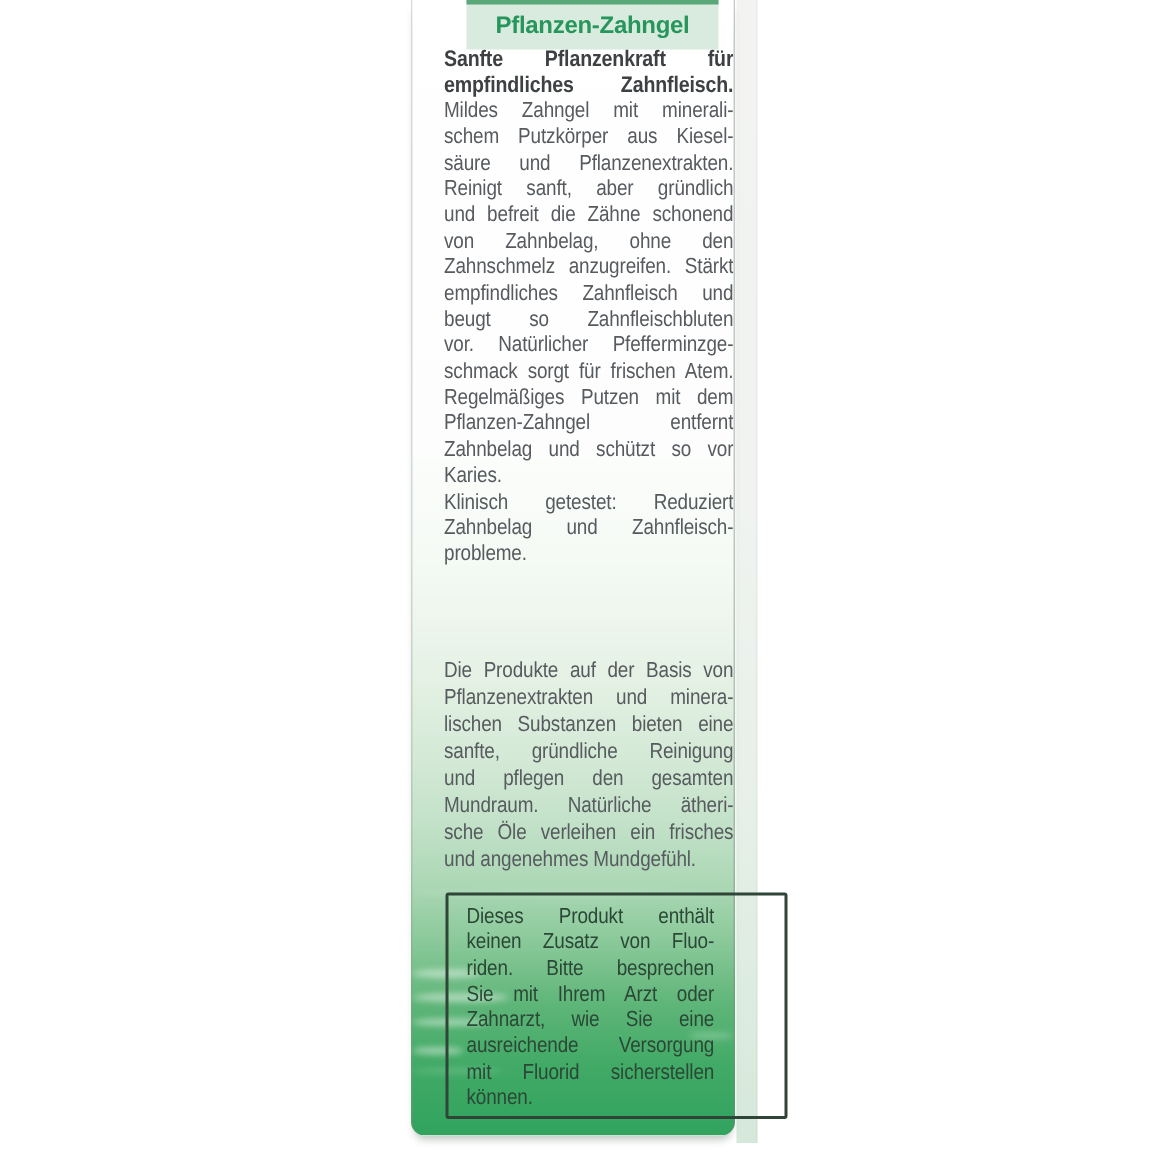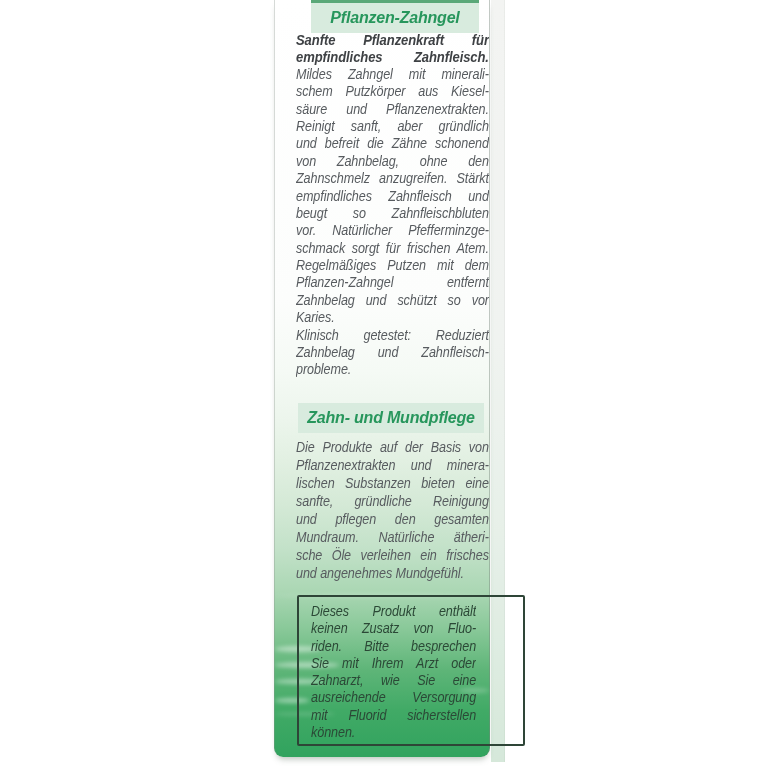--- a/index.html
+++ b/index.html
@@ -29,21 +29,20 @@
       #f5faf5 49%,
       #ecf5ec 55.5%,
       #e2f0e2 60.8%,
       #d4e9d6 66.7%,
       #c2e1c8 72.7%,
       #abd7b4 78%,
       #88c898 83.2%,
       #5eb578 88.5%,
       #41aa66 93.8%,
       var(--green_deep,#31a35e) 100%);
-    font-style:italic;
   }
   .banner{
     position:absolute;box-sizing:border-box;
     background:var(--banner_bg,#d8ebde);
     color:var(--banner_text,#27965c);
     font-weight:bold;font-size:16px;
     display:flex;align-items:center;justify-content:center;
     letter-spacing:-0.2px;
   }
   #banner1{left:36px;top:0;width:168px;height:33px;border-top:3px solid var(--banner_top_edge,#5aa878);}
@@ -112,23 +111,20 @@
           <div class="tline just">Regelmäßiges Putzen mit dem</div>
           <div class="tline just">Pflanzen-Zahngel entfernt</div>
           <div class="tline just">Zahnbelag und schützt so vor</div>
           <div class="tline">Karies.</div>
           <div class="tline just">Klinisch getestet: Reduziert</div>
           <div class="tline just">Zahnbelag und Zahnfleisch-</div>
           <div class="tline">probleme.</div>
         </div>
     </div>
 
-    <div id="banner2" class="banner">
-      <span>Zahn- und Mundpflege</span>
-    </div>
 
     <div class="textcol textcol2">
         <div class="tline just">Die Produkte auf der Basis von</div>
         <div class="tline just">Pflanzenextrakten und minera-</div>
         <div class="tline just">lischen Substanzen bieten eine</div>
         <div class="tline just">sanfte, gründliche Reinigung</div>
         <div class="tline just">und pflegen den gesamten</div>
         <div class="tline just">Mundraum. Natürliche ätheri-</div>
         <div class="tline just">sche Öle verleihen ein frisches</div>
         <div class="tline">und angenehmes Mundgefühl.</div>

